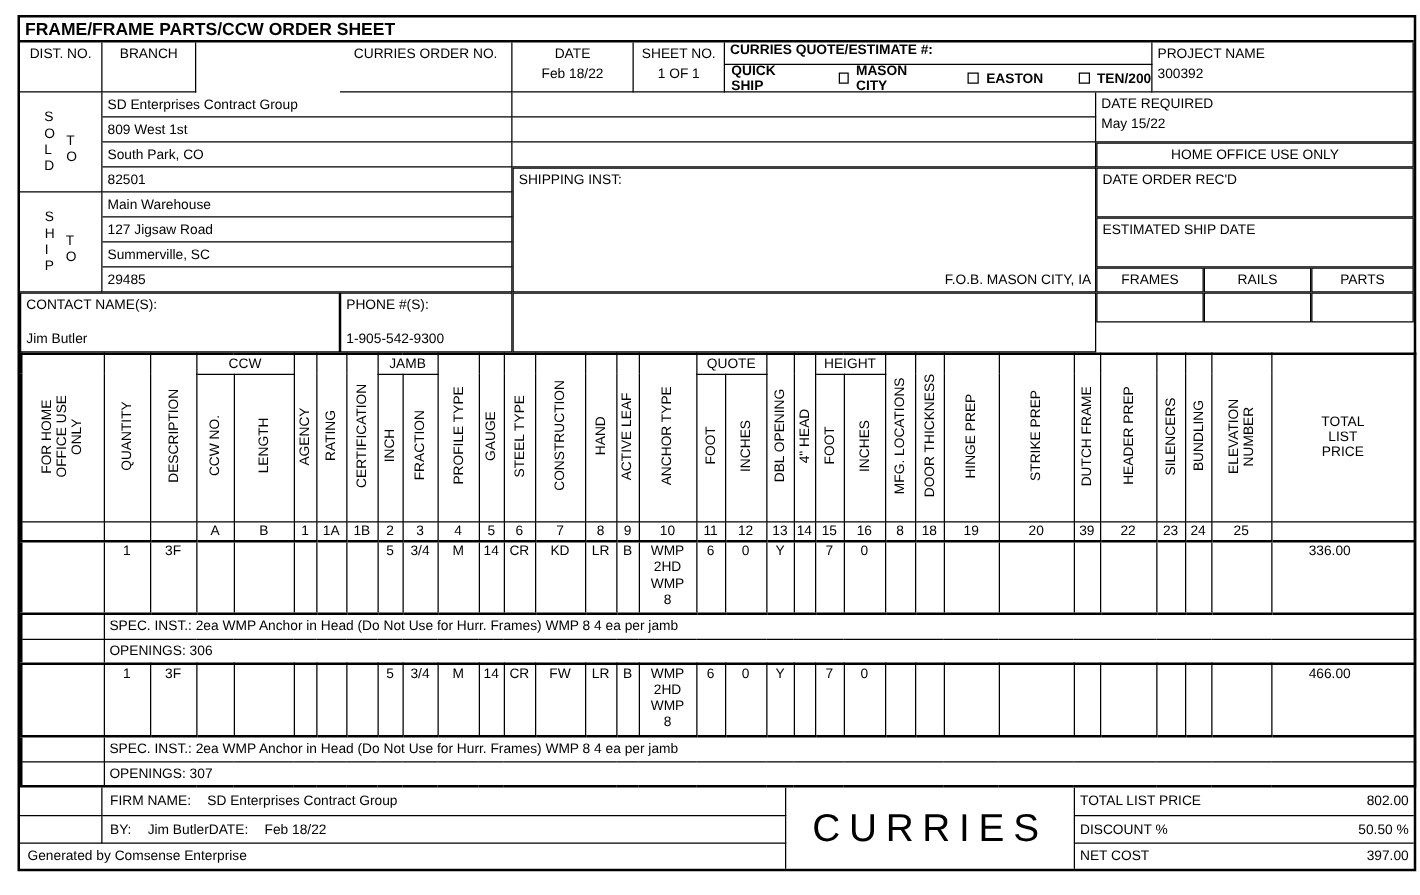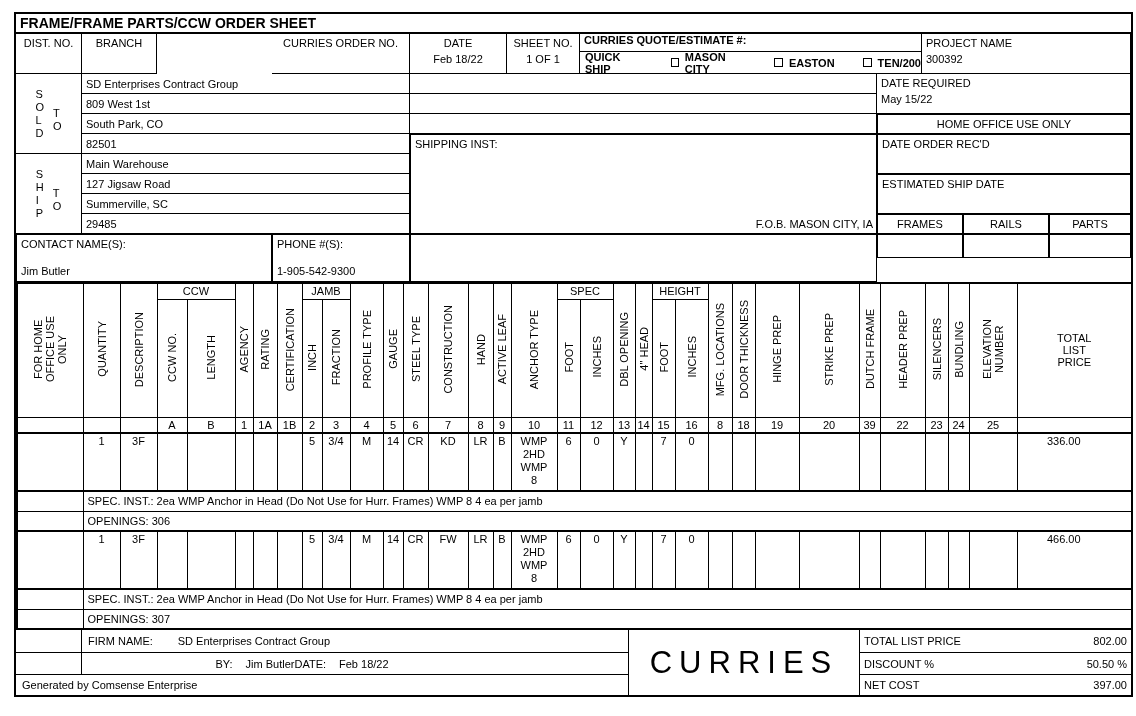--- a/index.html
+++ b/index.html
@@ -40,22 +40,22 @@
   .mt tr.spec td,.mt tr.open td{height:20px}
   .mt td.txt{text-align:left;padding-left:4px;vertical-align:middle}
   .mt tr.open td{border-bottom:2px solid #000}
   .vt{writing-mode:vertical-rl;transform:rotate(180deg);white-space:pre-line;line-height:12px;display:inline-block}
   th.grp{text-align:center}
   th.tlp{white-space:pre-line;line-height:12px;text-align:center}
   .prel{white-space:pre-line}
   
   .ft{display:grid;grid-template-columns:66px 547px 231px 1fr;grid-template-rows:23px 22px 20px;font-size:11px}
   .fb{border-right:1px solid #000;border-bottom:1px solid #000}
-  .frow{display:flex;align-items:center;gap:25px;padding-left:6px}
-  .byrow{display:flex;align-items:center;justify-content:center;padding-left:6px;padding-right:112px}
+  .frow{display:flex;align-items:center;gap:13px;padding-left:6px}
+  .byrow{display:flex;align-items:center;justify-content:flex-start;padding-left:6px;padding-right:112px}
   .bygrp{display:flex;gap:13px}
   .logo{display:flex;align-items:center;justify-content:center;font-size:31px;letter-spacing:7px;
     border-right:1px solid #000}
   .tot{display:flex;align-items:center;justify-content:space-between;padding:0 4px;border-bottom:1px solid #000}
   .nb{border-bottom:0}
   .gen{display:flex;align-items:center;padding-left:6px;border-right:1px solid #000}
 </style>
 </head>
 <body>
 
@@ -217,21 +217,21 @@
       <th rowspan="2"><span class="vt">RATING</span></th>
       <th rowspan="2"><span class="vt">CERTIFICATION</span></th>
       <th colspan="2" class="grp">JAMB</th>
       <th rowspan="2"><span class="vt">PROFILE TYPE</span></th>
       <th rowspan="2"><span class="vt">GAUGE</span></th>
       <th rowspan="2"><span class="vt">STEEL TYPE</span></th>
       <th rowspan="2"><span class="vt">CONSTRUCTION</span></th>
       <th rowspan="2"><span class="vt">HAND</span></th>
       <th rowspan="2"><span class="vt">ACTIVE LEAF</span></th>
       <th rowspan="2"><span class="vt">ANCHOR TYPE</span></th>
-      <th colspan="2" class="grp">SPEC</th>
+      <th colspan="2" class="grp">QUOTE</th>
       <th rowspan="2"><span class="vt">DBL OPENING</span></th>
       <th rowspan="2"><span class="vt">4" HEAD</span></th>
       <th colspan="2" class="grp">HEIGHT</th>
       <th rowspan="2"><span class="vt">MFG. LOCATIONS</span></th>
       <th rowspan="2"><span class="vt">DOOR THICKNESS</span></th>
       <th rowspan="2"><span class="vt">HINGE PREP</span></th>
       <th rowspan="2"><span class="vt">STRIKE PREP</span></th>
       <th rowspan="2"><span class="vt">DUTCH FRAME</span></th>
       <th rowspan="2"><span class="vt">HEADER PREP</span></th>
       <th rowspan="2"><span class="vt">SILENCERS</span></th>

